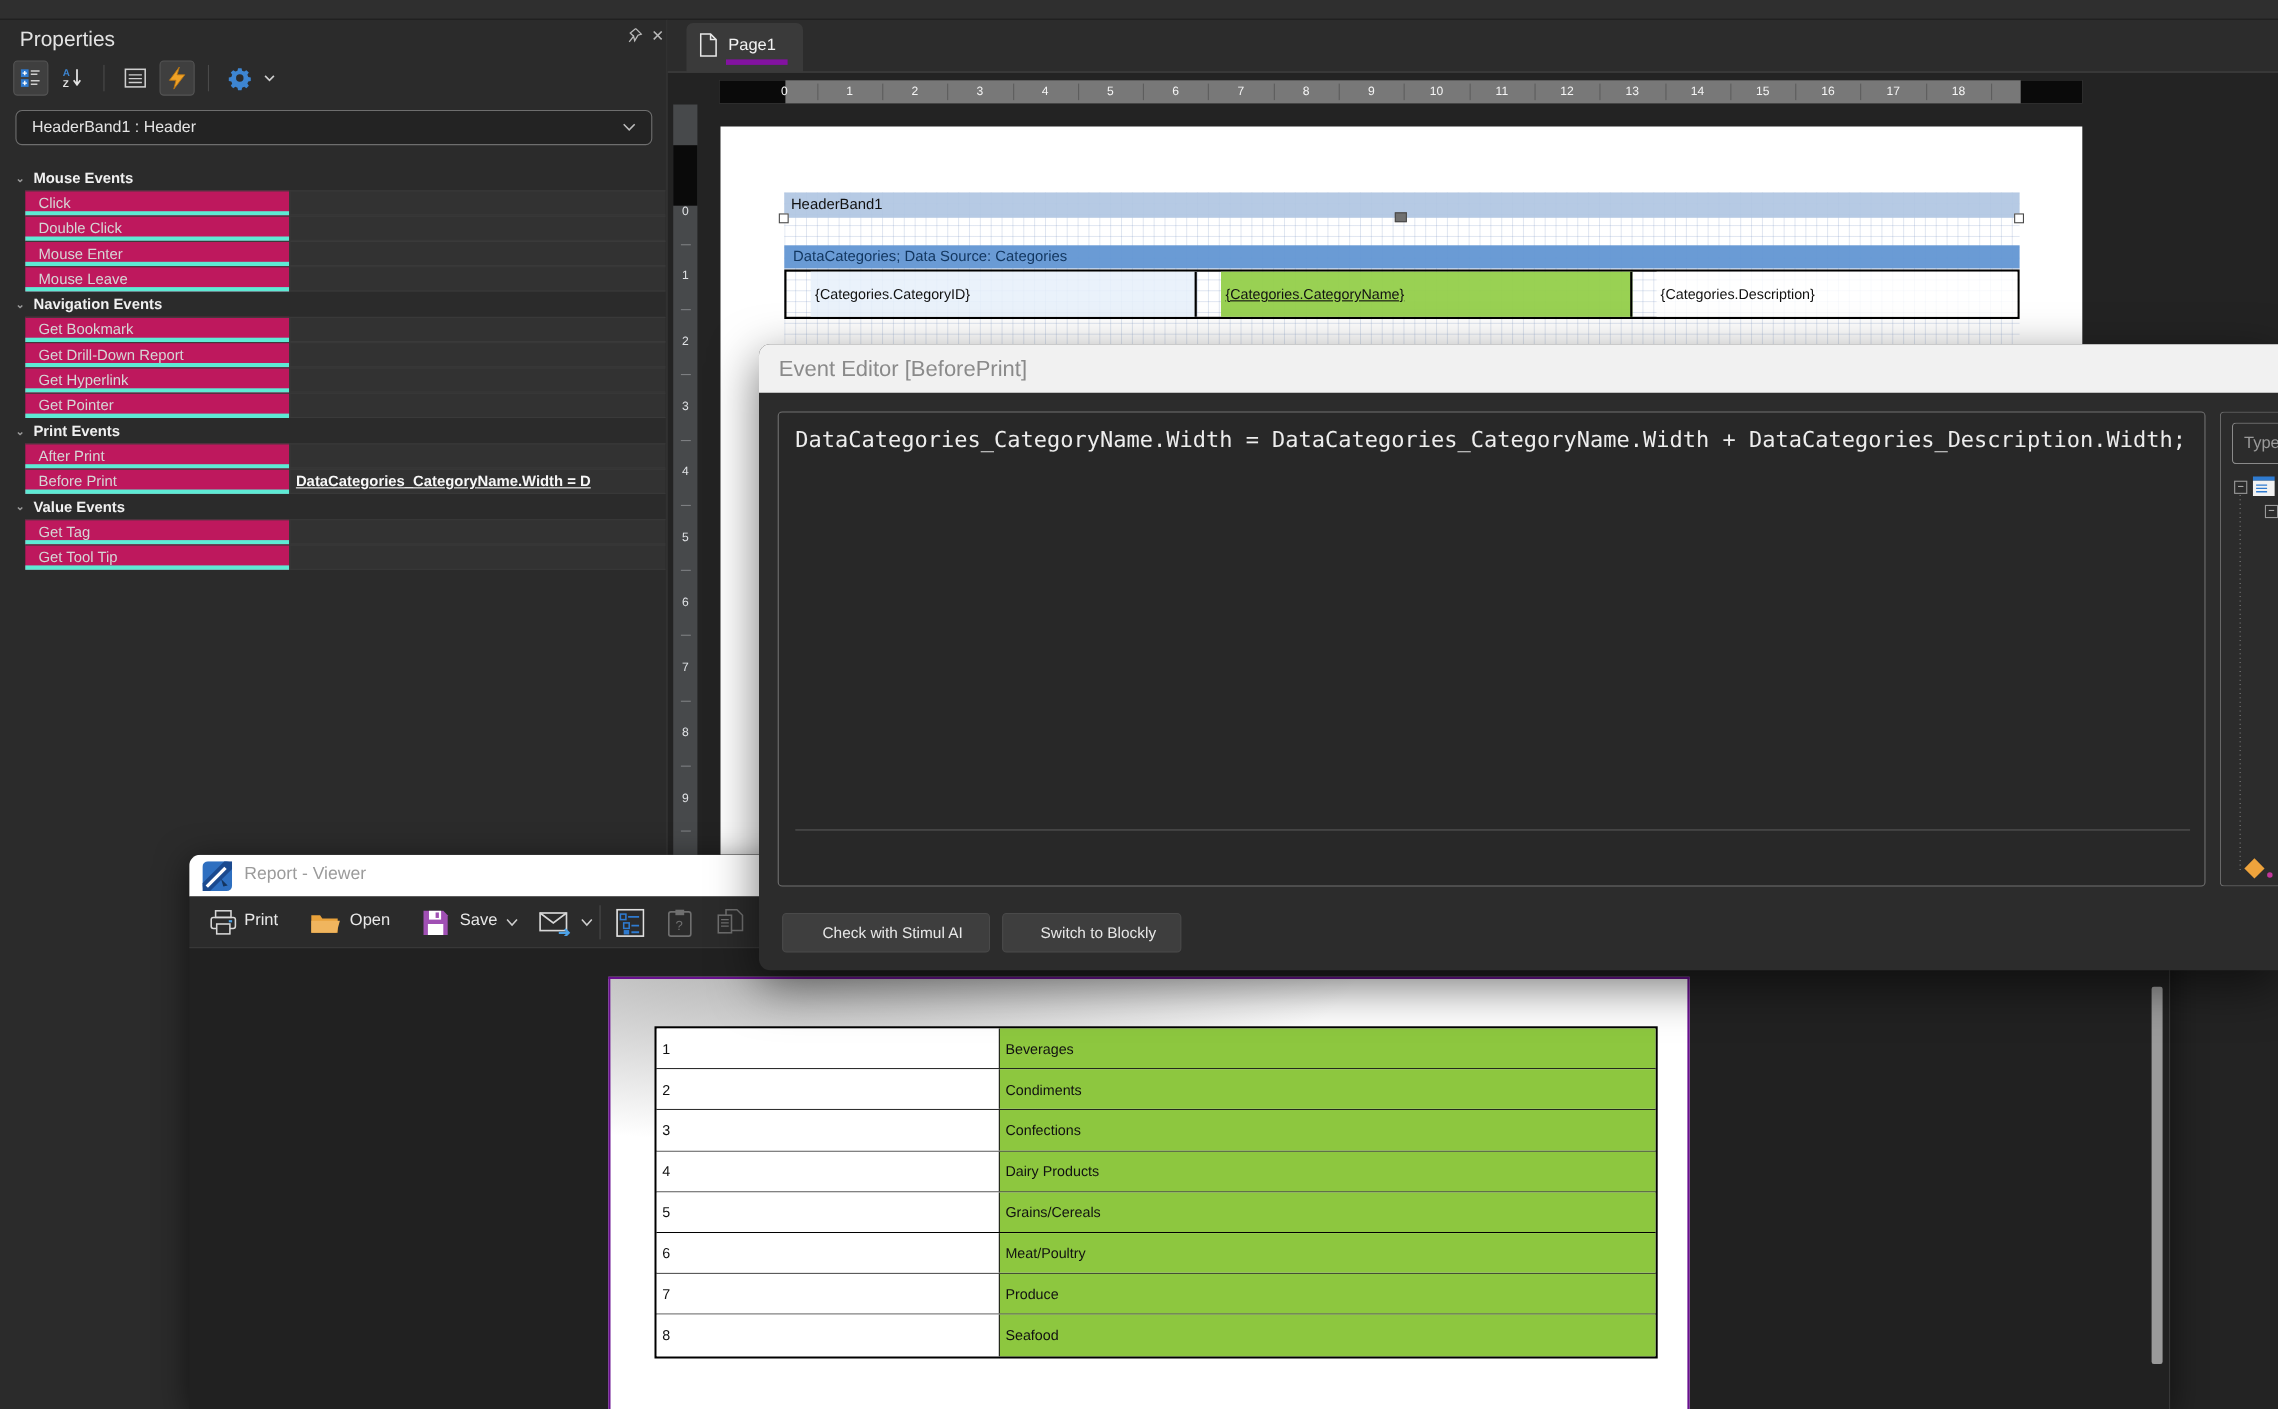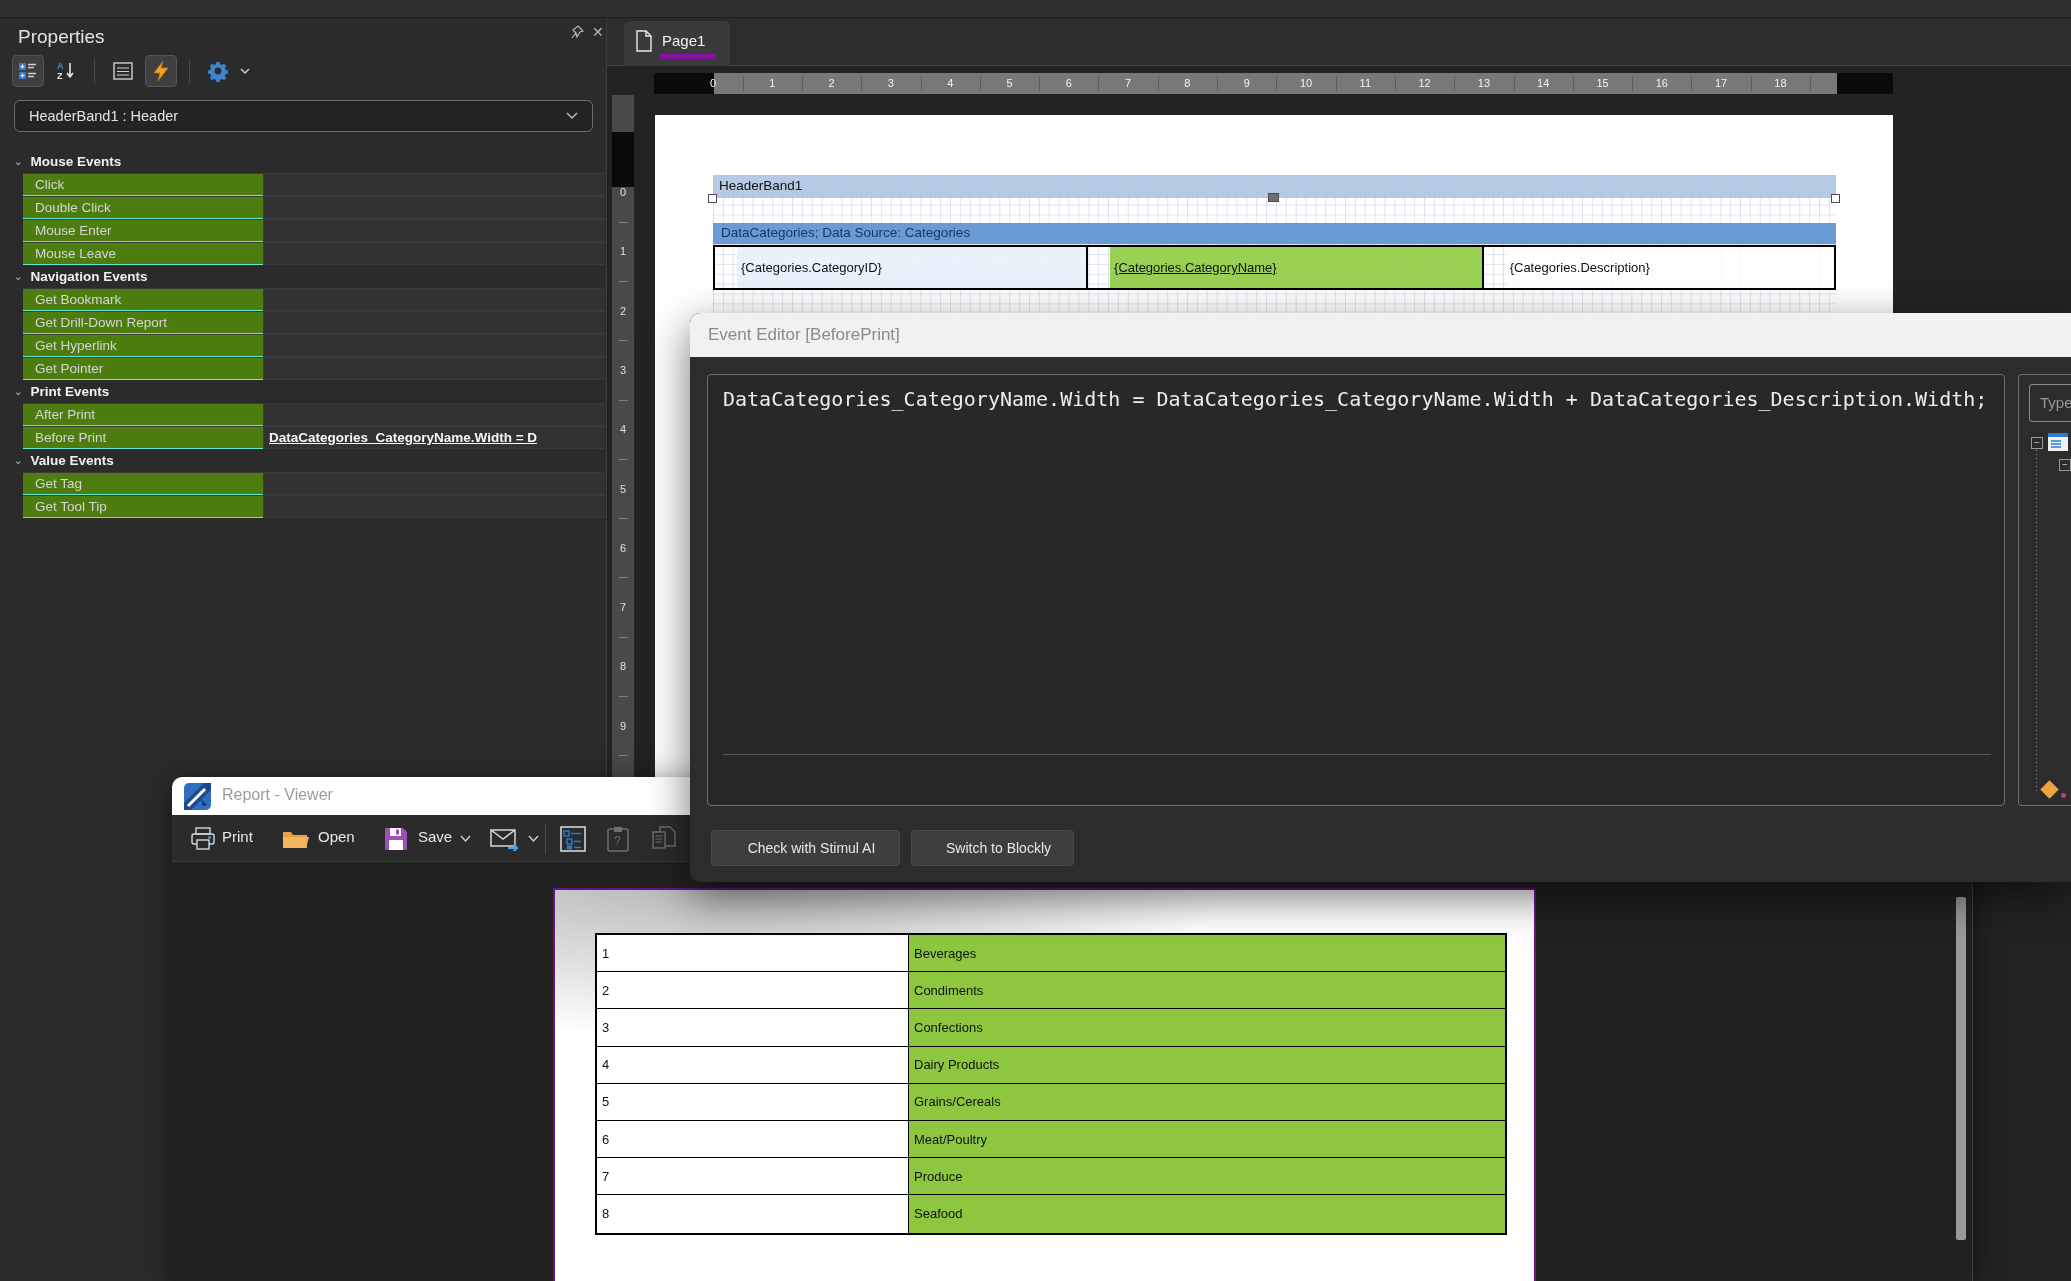--- a/index.html
+++ b/index.html
@@ -20,22 +20,22 @@
   .ptool-btn.active { background:#3f3f3f; border:1px solid #555; }
   .ptool-sep { width:1px; height:24px; background:#4a4a4a; margin:0 6px; }
   #props-selector { left:14px; top:82px; width:579px; height:32px; background:#232323; border:1px solid #6e6e6e;
                     border-radius:6px; color:#e4e4e4; font-size:14.5px; display:flex; align-items:center; padding:0 14px; }
   #props-selector .chev { margin-left:auto; }
   #prop-rows { left:0; top:132px; width:607px; }
   .prow { position:relative; width:607px; height:23px; }
   .prow-group { display:flex; align-items:center; color:#f0f0f0; font-weight:bold; font-size:13.5px; }
   .prow-group .gchev { color:#9a9a9a; font-size:10px; margin:0 8px 0 14px; }
   .prow-prop { display:flex; }
-  .pcell-label { position:absolute; left:23px; width:240px; height:23px; border-top:1px solid #3a3a3a; border-bottom:1px solid #5eead4;
-                 color:#d6d6d6; font-size:13.5px; line-height:22px; padding-left:12px; background:#4d7c0f; white-space:nowrap; overflow:hidden; }
+  .pcell-label { position:absolute; left:23px; width:240px; height:23px; border-top:1px solid #3a3a3a; border-bottom:4px solid #5eead4;
+                 color:#d6d6d6; font-size:13.5px; line-height:22px; padding-left:12px; background:#be185d; white-space:nowrap; overflow:hidden; }
   .pcell-value { position:absolute; left:263px; width:342px; height:23px; border-top:1px solid #3a3a3a; border-bottom:1px solid #3a3a3a;
                  border-left:1px solid #3a3a3a; background:#323232; color:#eee; font-size:13.5px; line-height:22px;
                  padding-left:5px; white-space:nowrap; overflow:hidden; }
   .pcell-value.bold { font-weight:bold; color:#f7f7f7;text-decoration:underline; }
 
   
   #design { left:607px; top:18px; width:1464px; height:1263px; background:#232323; }
   #tabsrow { left:0; top:0; width:1464px; height:48px; background:#2c2c2c; border-bottom:1px solid #454545; }
   #page-tab { left:17px; top:3px; width:106px; height:45px; background:#3a3a3a; border-radius:6px 6px 0 0; }
   #page-tab .ticon { position:absolute; left:12px; top:9px; }
@@ -88,21 +88,21 @@
   .trow:last-child { border-bottom:none; }
   .tc-id { width:312px; background:#fff; border-right:1.5px solid #000; font-size:13px; color:#111; display:flex; align-items:center; padding-left:5px; }
   .tc-name { width:596px; background:#8dc73f; font-size:13px; color:#111; display:flex; align-items:center; padding-left:5px; }
   #viewer-scrollbar { position:absolute; left:1784px; top:120px; width:10px; height:343px; background:#9a9a9a; border-radius:2px; }
   #viewer-rightline { position:absolute; left:1800px; top:0; width:1px; height:504px; background:#3f3f3f; }
 
   
   #dialog { left:690px; top:313px; width:1381px; height:569px; background:#2c2c2c;
             border-radius:10px 0 0 10px; box-shadow:0 14px 44px rgba(0,0,0,.55); }
   #dialog-titlebar { position:absolute; left:0; top:0; width:1381px; height:44px; background:#f1f1f1; border-radius:10px 0 0 0; }
-  #dialog-title { position:absolute; left:18px; top:12px; color:#8a8a8a; font-size:17px; }
+  #dialog-title { position:absolute; left:18px; top:12px; color:#8a8a8a; font-size:20px; }
   #codebox { position:absolute; left:17px; top:61px; width:1298px; height:432px; background:#282828;
              border:1px solid #707070; border-radius:4px; }
   #codeline { position:absolute; left:15px; top:12px; color:#ededed; font-size:20px;
               font-family:"DejaVu Sans Mono", monospace; white-space:pre; }
   #code-sep { position:absolute; left:15px; top:379px; width:1268px; height:1px; background:#585858; }
   #hint-row { position:absolute; left:0; top:386px; width:1298px; height:40px; }
   #hint-label { position:absolute; left:45px; top:11px; color:#d2d2d2; font-weight:bold; font-size:14.5px; }
   .hint-ex { position:absolute; top:11px; color:#9a9a9a; font-size:14.5px; }
   .dlg-btn { position:absolute; top:517px; height:36px; background:#3e3e3e; border:1px solid #4a4a4a; border-radius:4px;
              color:#e8e8e8; font-size:14px; display:flex; align-items:center; justify-content:center;padding-left:12px; }

